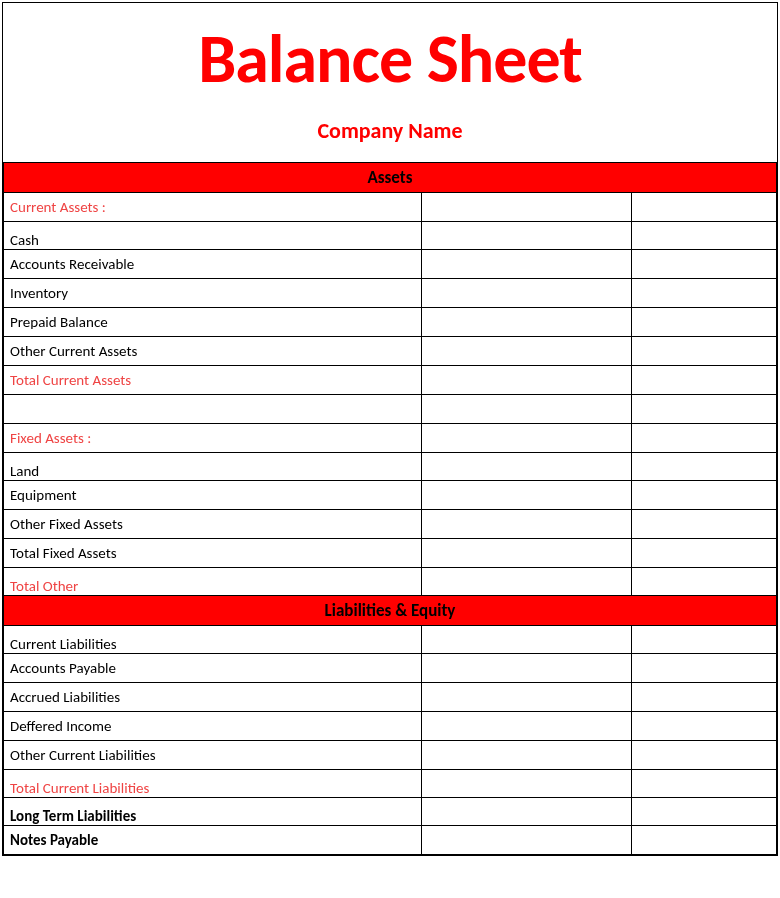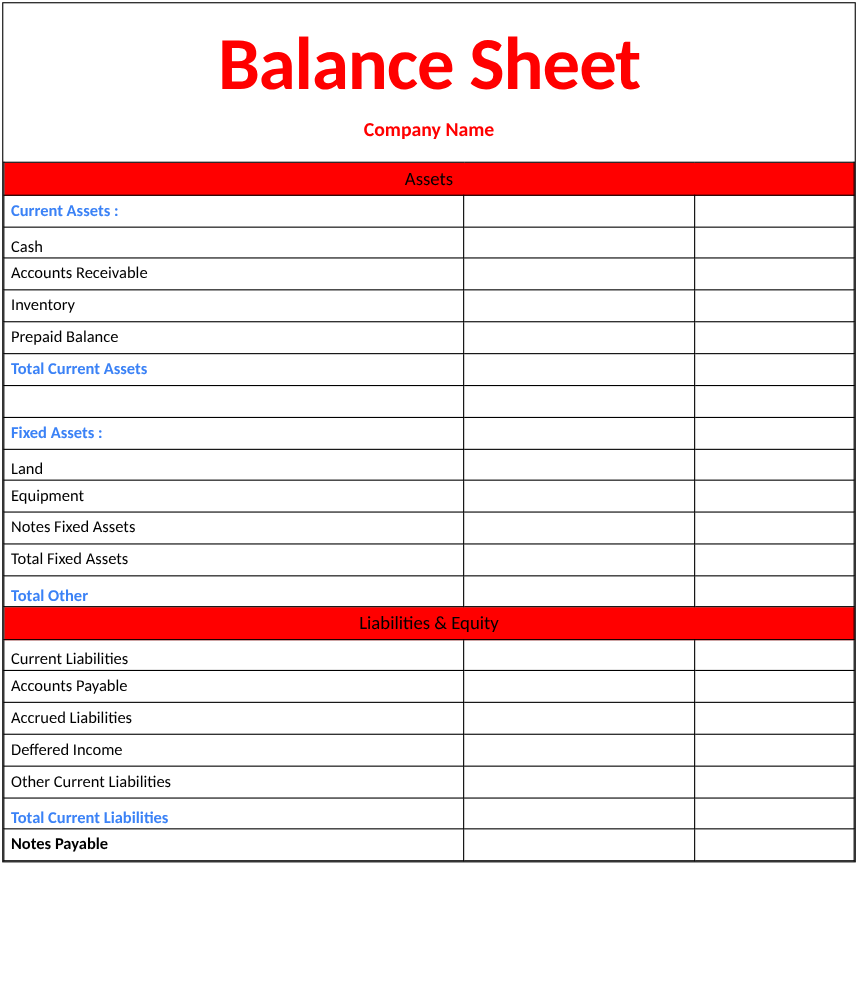--- a/index.html
+++ b/index.html
@@ -1,27 +1,27 @@
 <!DOCTYPE html>
 <html><head>
   <meta charset="utf-8">
   <style>
     * { margin:0; padding:0; box-sizing:border-box; }
     body { background:#fff; font-family:Calibri,Arial,sans-serif; font-size:15px; color:#000; width:780px; }
     .sheet { border:1px solid #000; width:776px; margin:2px; }
     .hdr { text-align:center; padding:14px 0 18px 0; }
     .title { font-size:68px; font-weight:bold; color:#ff0000; letter-spacing:-1px; }
-    .company { font-size:18px; font-weight:bold; color:#ff0000; margin-top:7px; }
+    .company { font-size:22px; font-weight:bold; color:#ff0000; margin-top:17px; }
     table { width:100%; border-collapse:collapse; }
     td { border:1px solid #000; padding:5px 6px; vertical-align:bottom; height:28px; }
     td.col1 { width:420px; }
     td.col2 { width:210px; }
     td.col3 { width:146px; }
-    td.sec { background:#ff0000; color:#000; font-weight:normal; text-align:center; font-size:17px; padding:4px 0; }
-    .red-bold { color:#3b82f6; font-weight:bold; }
+    td.sec { background:#ff0000; color:#000; font-weight:bold; text-align:center; font-size:17px; padding:4px 0; }
+    .red-bold { color:#ef4444; font-weight:normal; }
     .gap { padding-bottom:0; }
   </style>
 </head>
 <body>
 
 <div class="sheet">
 
   <div class="hdr">
     <div class="title">Balance Sheet</div>
     <div class="company">Company Name</div>
@@ -52,20 +52,25 @@
           <td class="col1">Inventory</td>
           <td class="col2"></td>
           <td class="col3"></td>
         </tr>
     <tr>
           <td class="col1">Prepaid Balance</td>
           <td class="col2"></td>
           <td class="col3"></td>
         </tr>
     <tr>
+          <td class="col1">Other Current Assets</td>
+          <td class="col2"></td>
+          <td class="col3"></td>
+        </tr>
+    <tr>
           <td class="col1 red-bold">Total Current Assets</td>
           <td class="col2"></td>
           <td class="col3"></td>
         </tr>
 
     <tr>
           <td class="col1">&nbsp;</td>
           <td class="col2"></td>
           <td class="col3"></td>
         </tr>
@@ -79,21 +84,21 @@
           <td class="col1 gap">Land</td>
           <td class="col2"></td>
           <td class="col3"></td>
         </tr>
     <tr>
           <td class="col1">Equipment</td>
           <td class="col2"></td>
           <td class="col3"></td>
         </tr>
     <tr>
-          <td class="col1">Notes Fixed Assets</td>
+          <td class="col1">Other Fixed Assets</td>
           <td class="col2"></td>
           <td class="col3"></td>
         </tr>
     <tr>
           <td class="col1">Total Fixed Assets</td>
           <td class="col2"></td>
           <td class="col3"></td>
         </tr>
     <tr>
           <td class="col1 red-bold gap">Total Other</td>
@@ -129,20 +134,25 @@
           <td class="col1">Other Current Liabilities</td>
           <td class="col2"></td>
           <td class="col3"></td>
         </tr>
     <tr>
           <td class="col1 red-bold gap">Total Current Liabilities</td>
           <td class="col2"></td>
           <td class="col3"></td>
         </tr>
     <tr>
+          <td class="col1 gap"><strong>Long Term Liabilities</strong></td>
+          <td class="col2"></td>
+          <td class="col3"></td>
+        </tr>
+    <tr>
           <td class="col1"><strong>Notes Payable</strong></td>
           <td class="col2"></td>
           <td class="col3"></td>
         </tr>
 
   </tbody>
     </table>
 
 </div>
 

